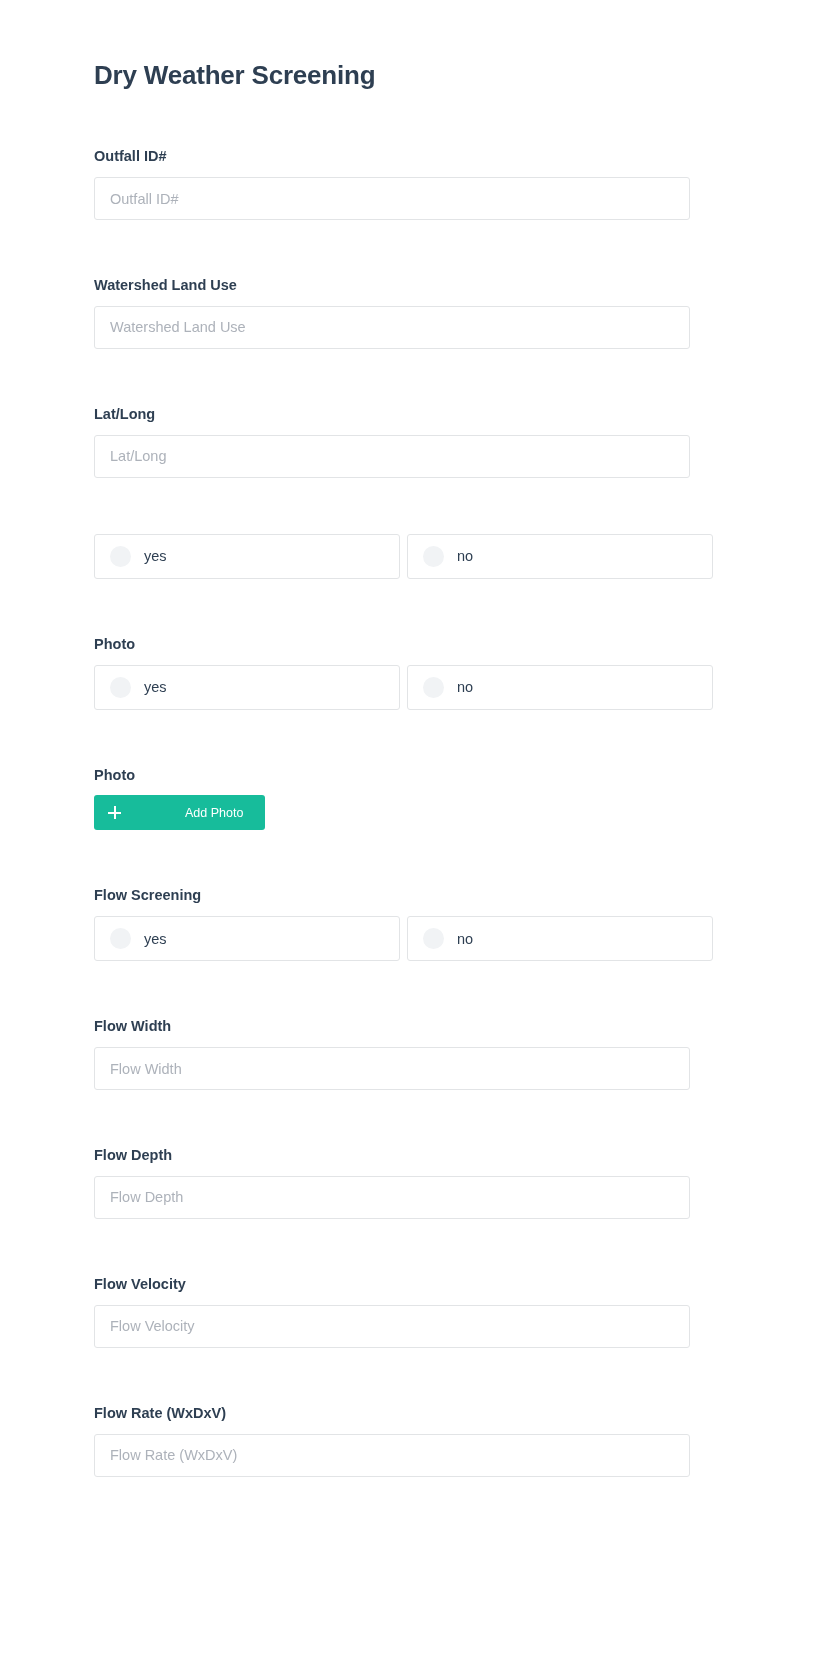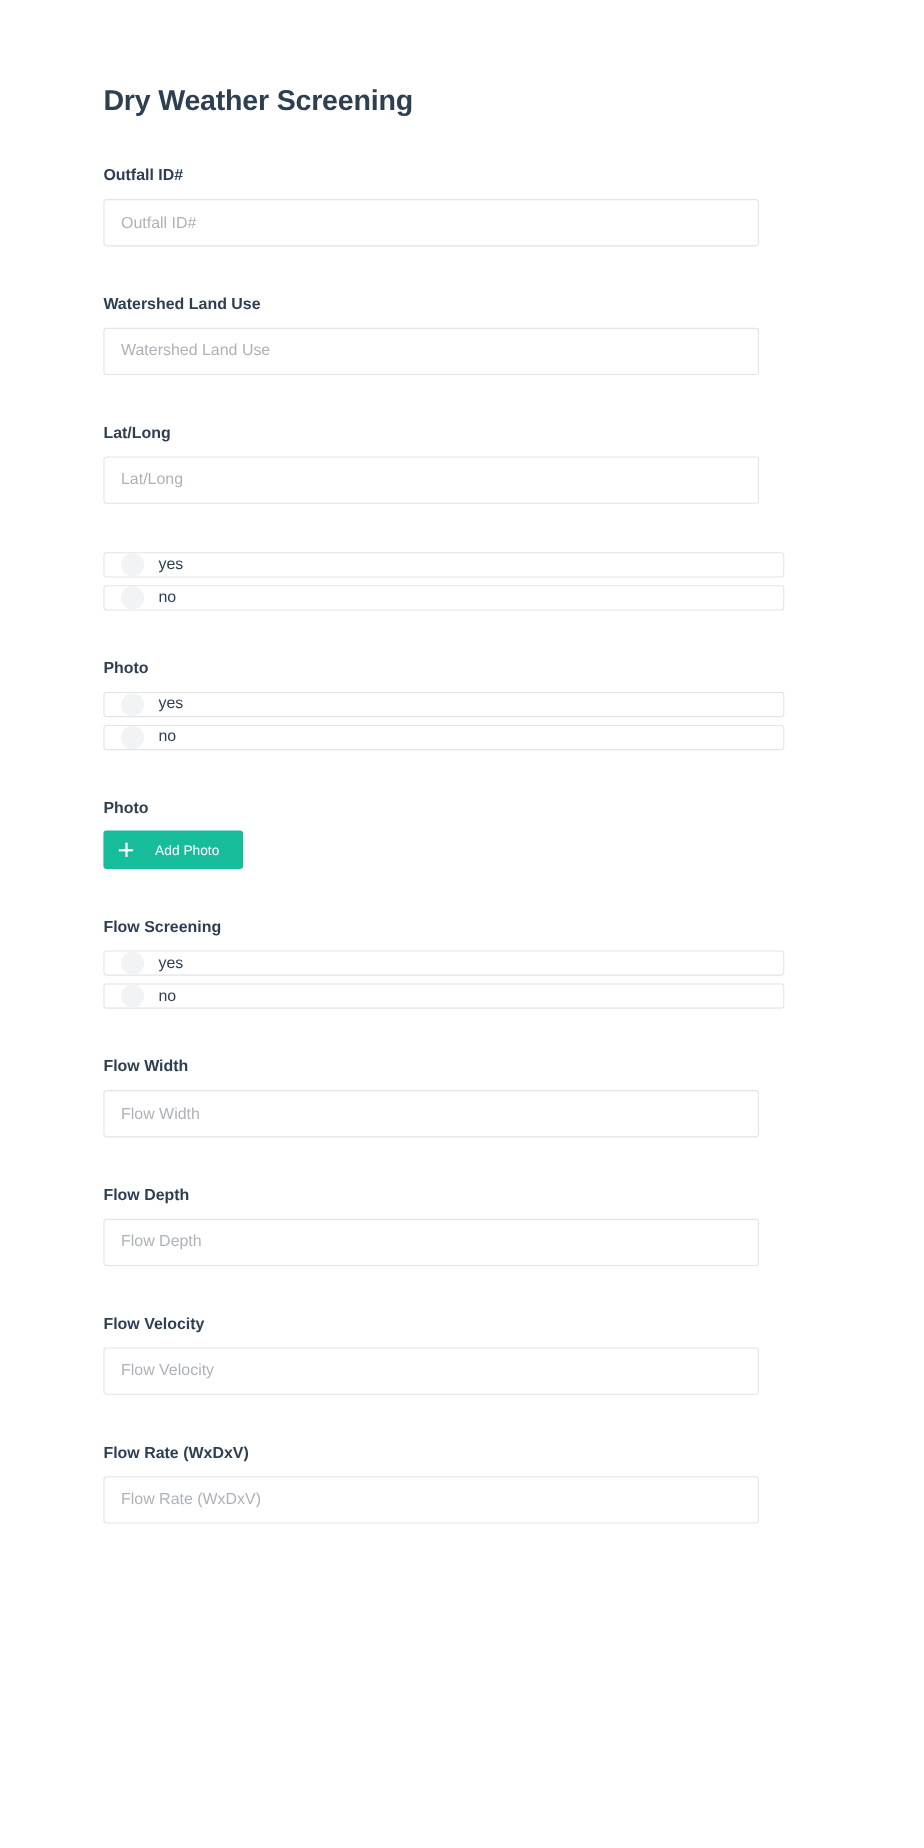--- a/index.html
+++ b/index.html
@@ -16,35 +16,35 @@
     position: relative;
     width: 840px;
     min-height: 1680px;
     background: #ffffff;
     padding: 0;
   }
 
   .form-wrap {
     position: absolute;
     left: 94px;
-    top: 16px;
+    top: 0;
     width: 596px;
   }
 
   .page-title {
     font-size: 26px;
     font-weight: bold;
     color: #2e3f52;
     letter-spacing: -0.2px;
     padding-top: 60px;
     line-height: 1.2;
   }
 
   .field-group {
-    margin-top: 44px;
+    margin-top: 56px;
   }
 
   .field-label {
     font-size: 14.5px;
     font-weight: bold;
     color: #2e3f52;
     line-height: 1.3;
     margin-bottom: 11px;
   }
 
@@ -64,21 +64,20 @@
 
   .text-input::placeholder {
     color: #adb2ba;
     opacity: 1;
   }
 
   .radio-row {
     display: flex;
     gap: 7px;
     width: 619px;
-    flex-direction: column;
   }
 
   .radio-option {
     flex: 1 1 0;
     height: 45px;
     background: #ffffff;
     border: 1px solid #e2e4e6;
     border-radius: 3px;
     display: flex;
     align-items: center;
@@ -104,20 +103,21 @@
   .add-photo-btn {
     display: inline-flex;
     align-items: center;
     height: 35px;
     background: #17bc9b;
     border: none;
     border-radius: 3px;
     padding: 0 22px 0 14px;
     cursor: pointer;
     font-family: "Liberation Sans", sans-serif;
+    gap: 44px;
   }
 
   .plus-icon {
     position: relative;
     width: 13px;
     height: 13px;
     flex: 0 0 auto;
     margin-right: 20px;
   }
   .plus-icon::before,

